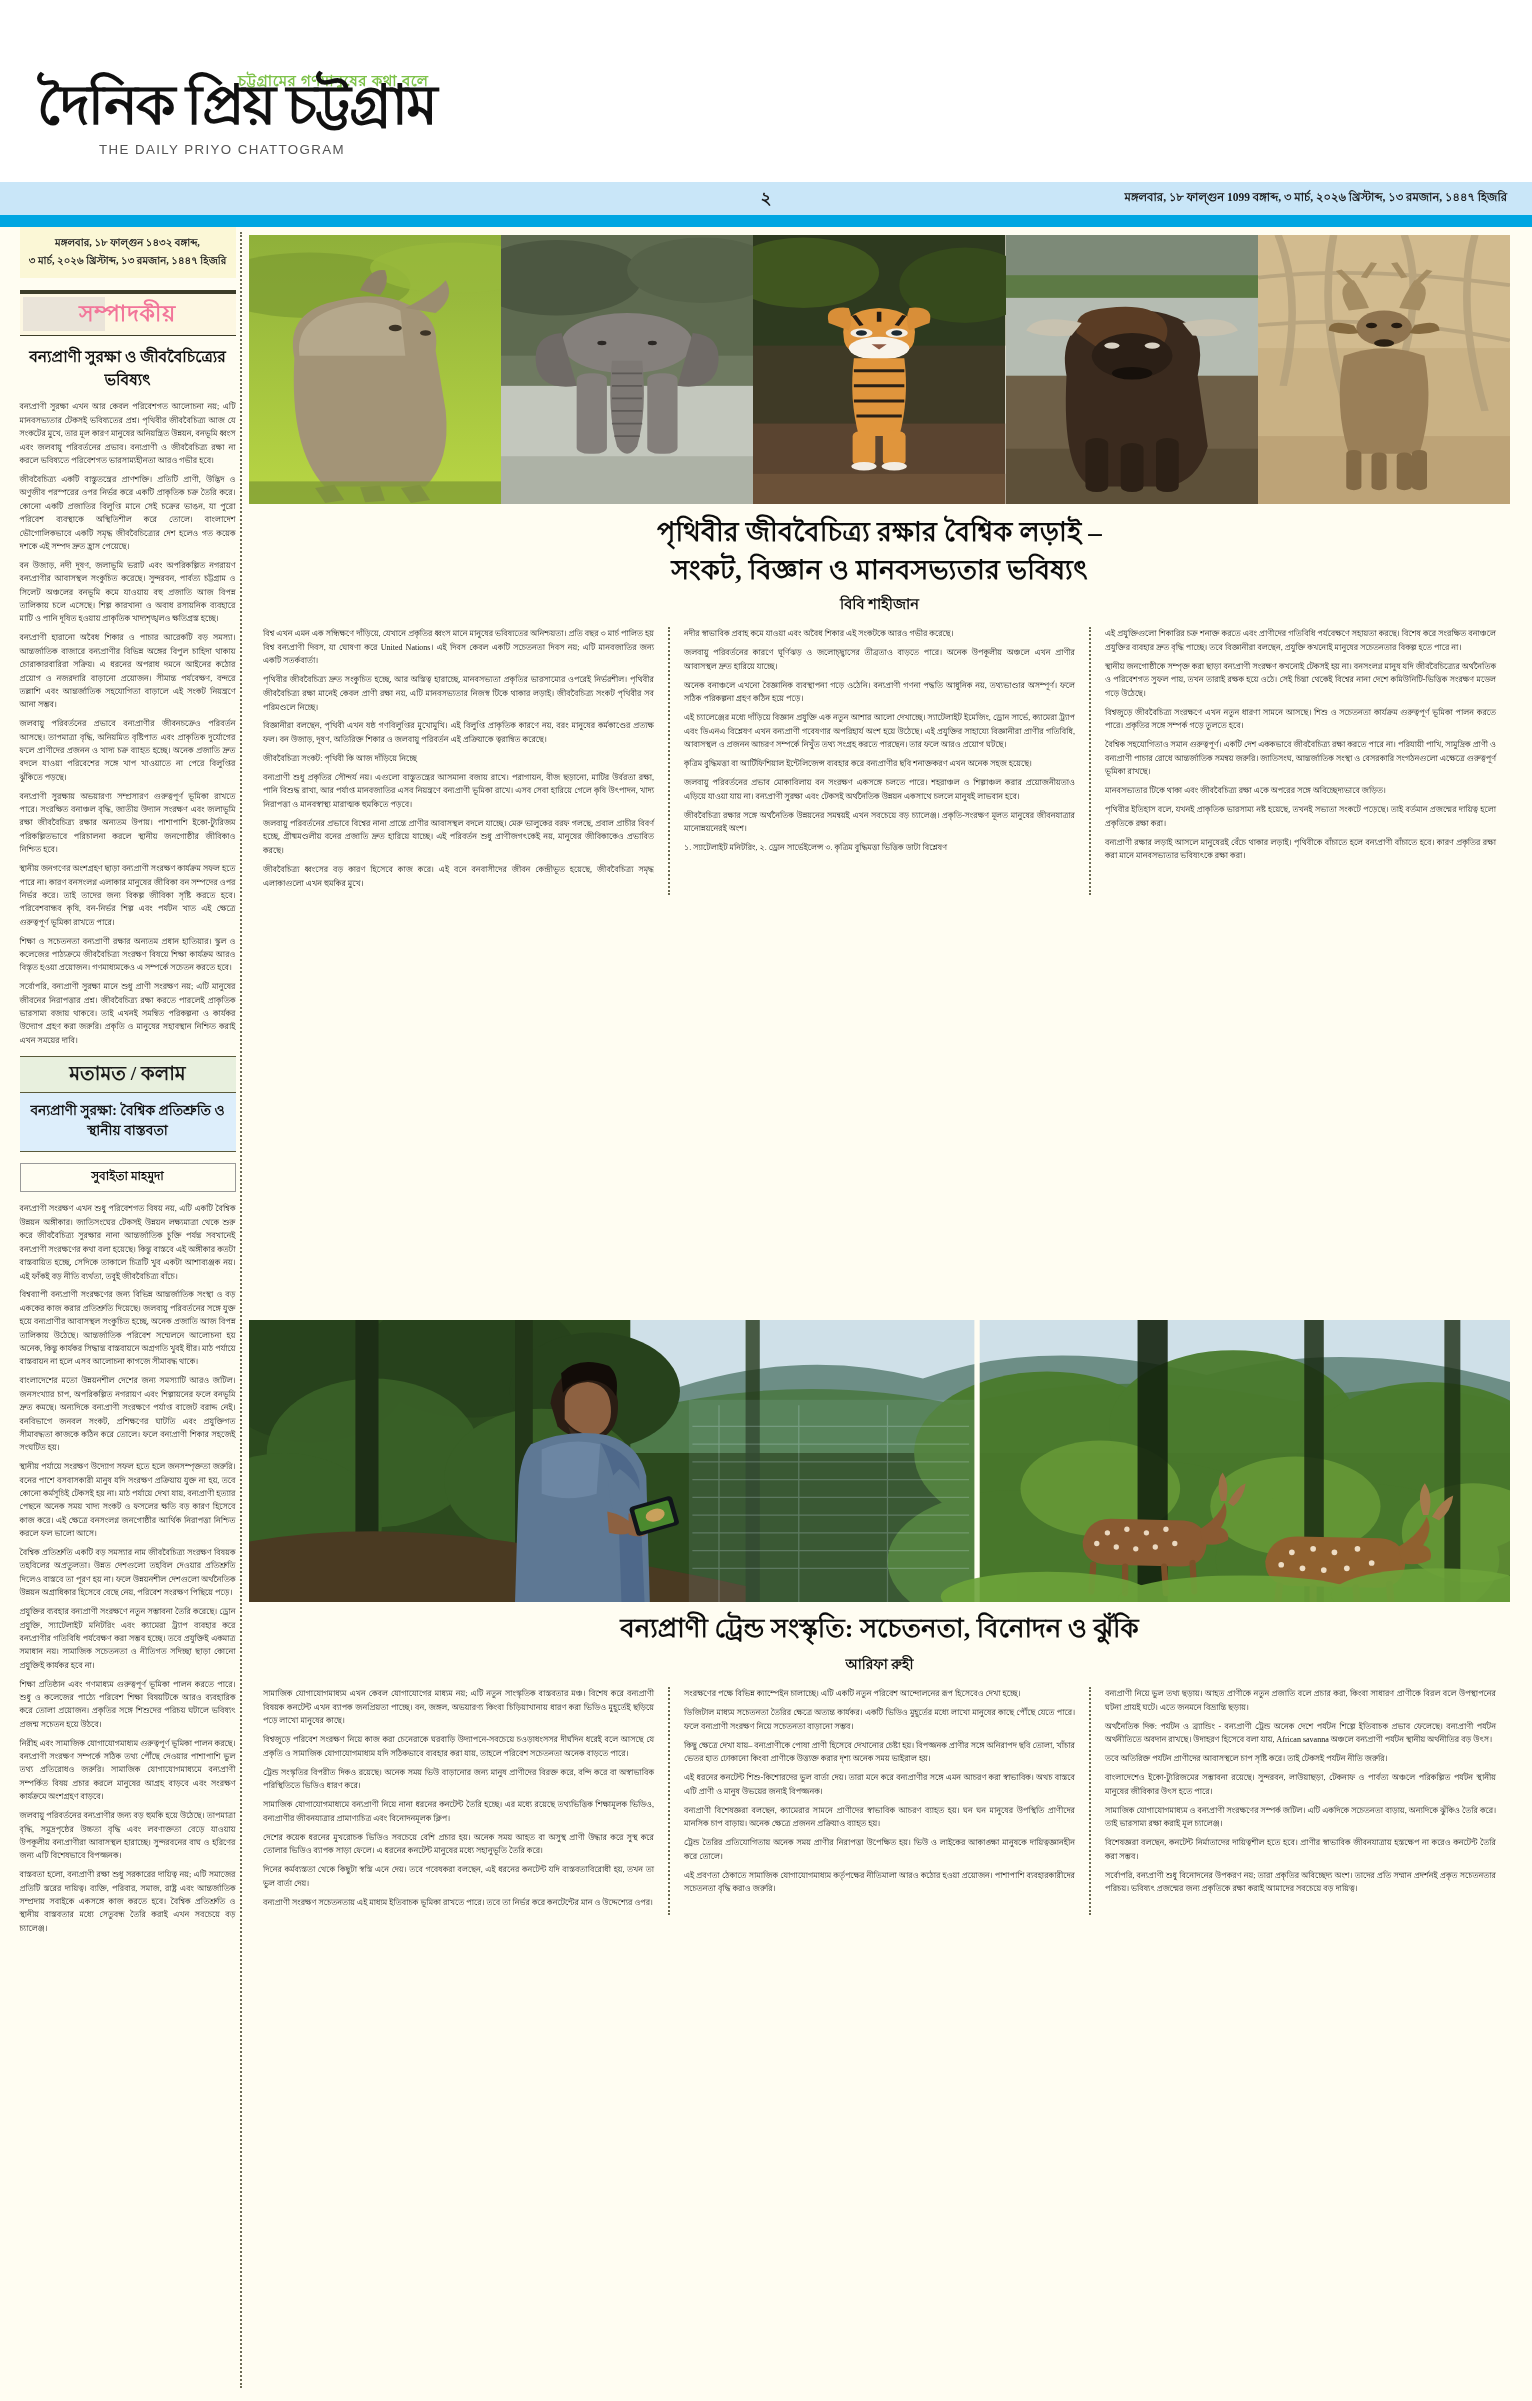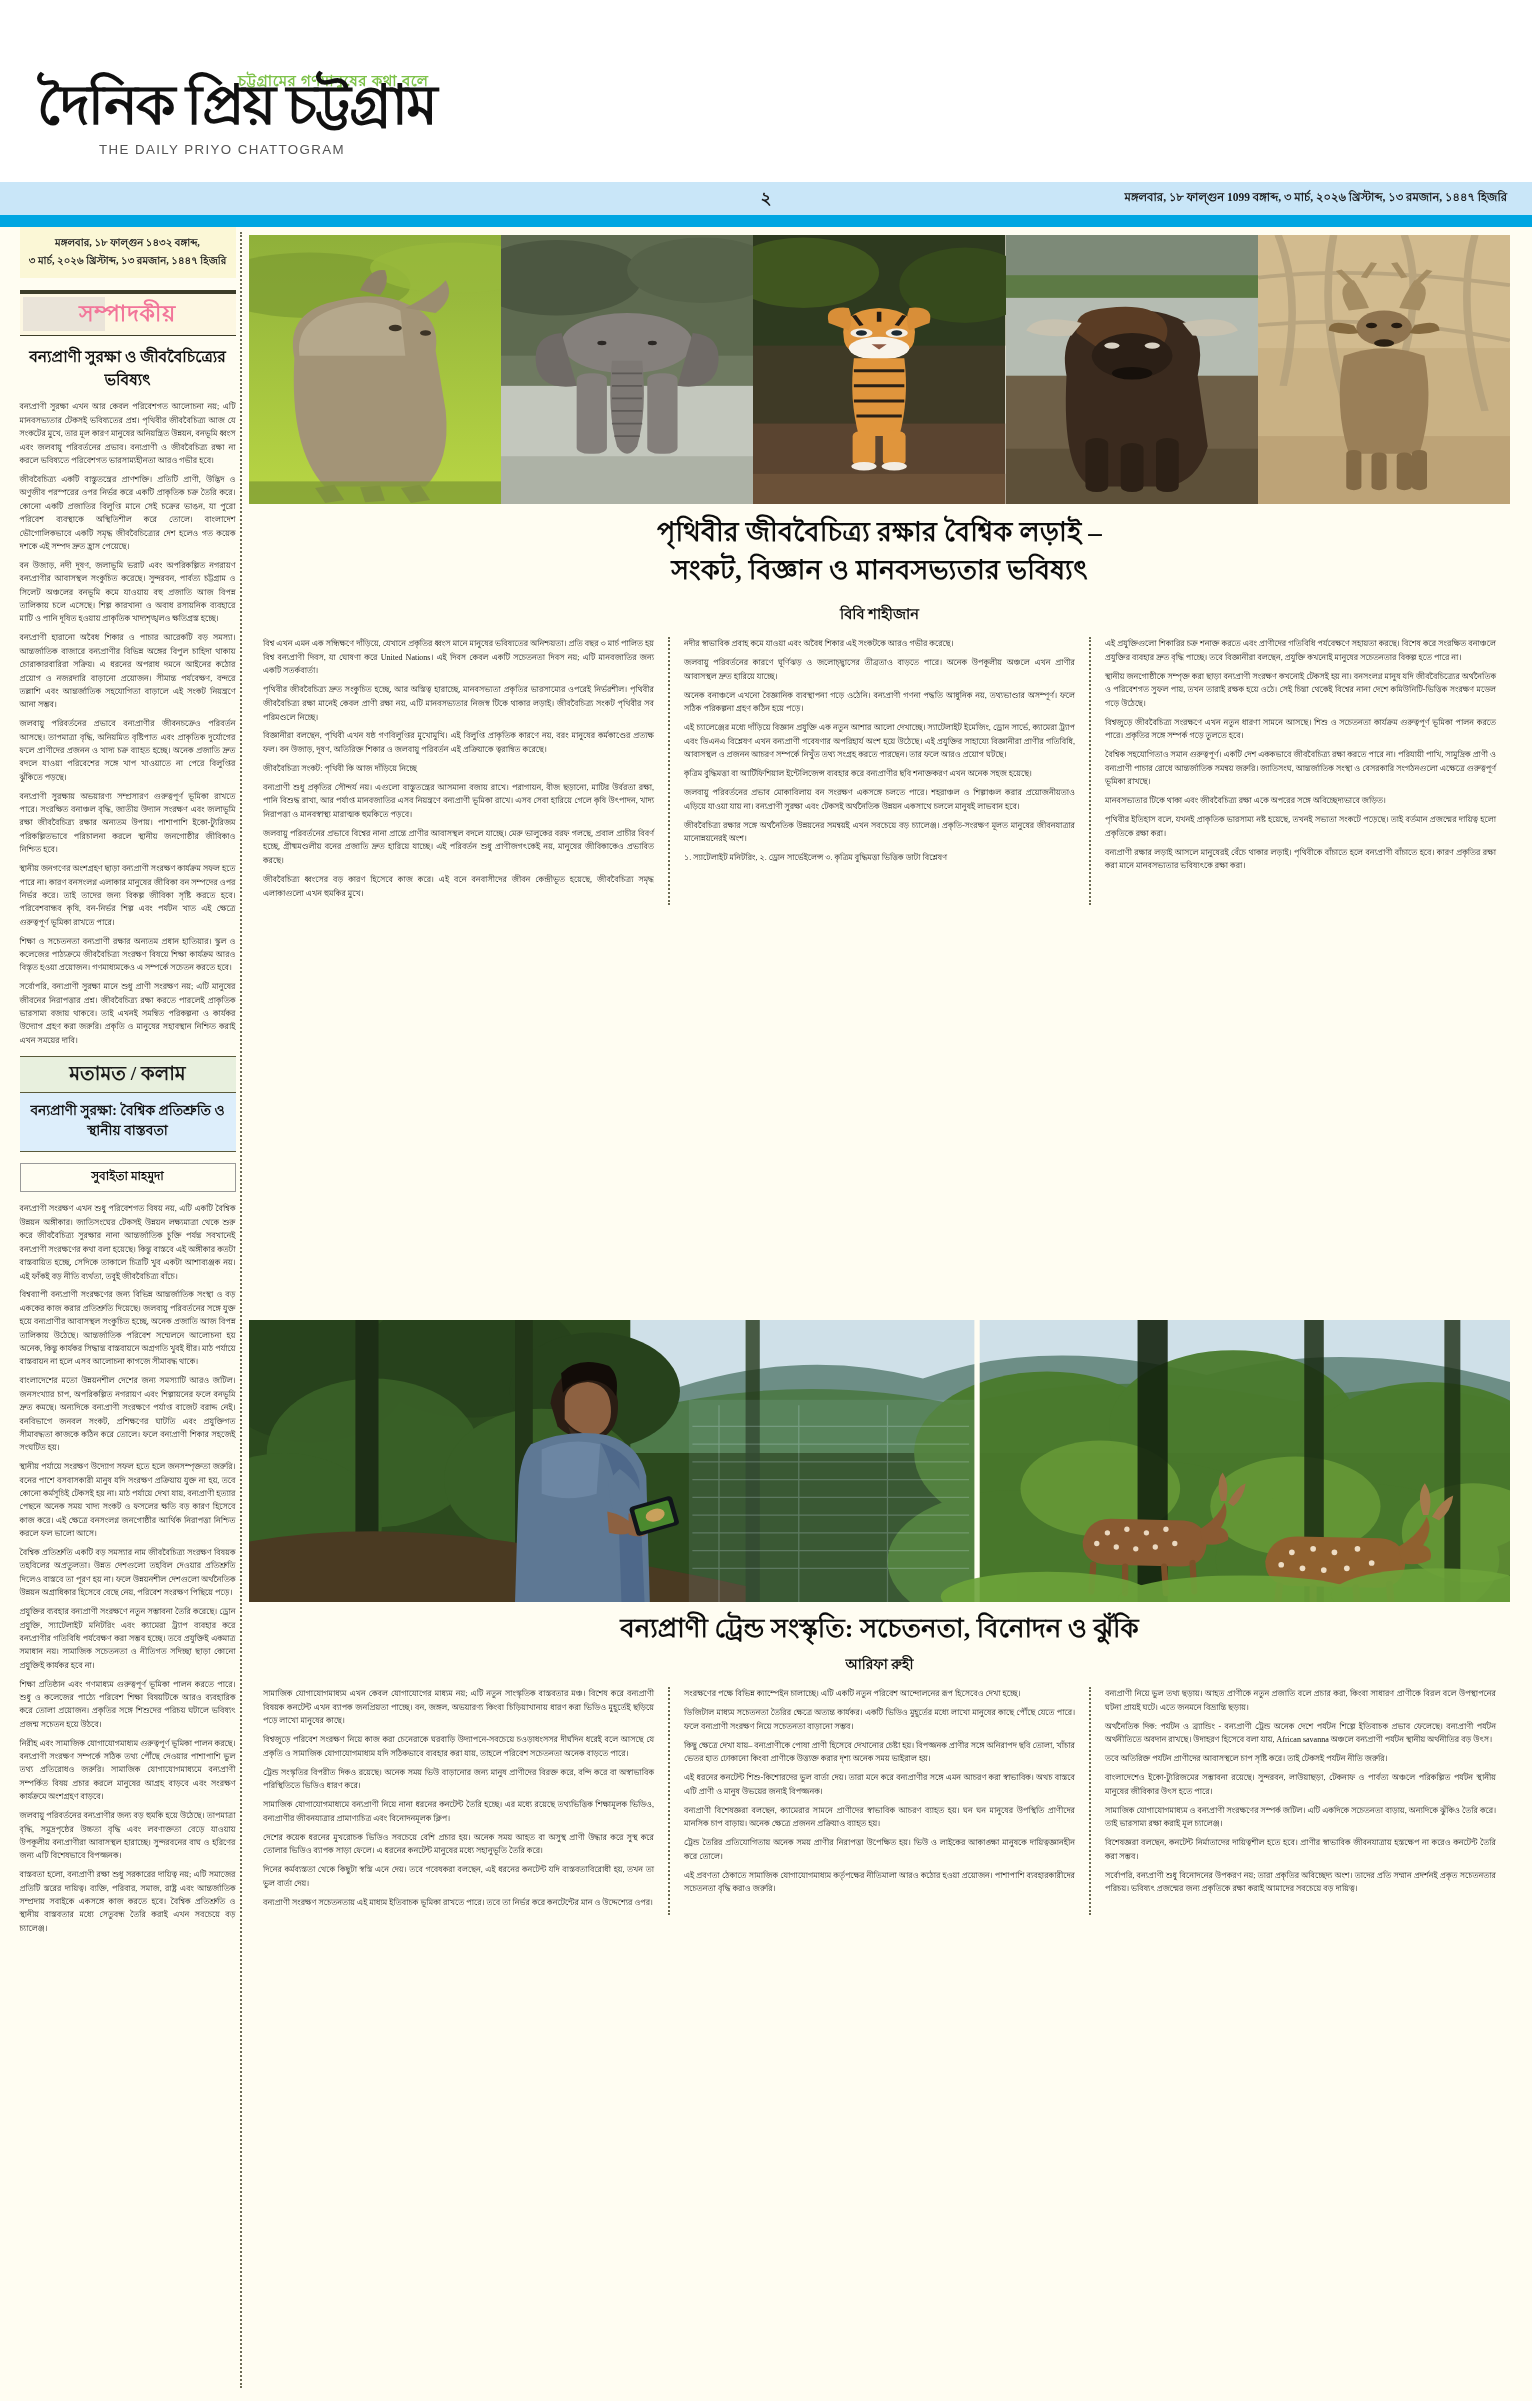--- a/index.html
+++ b/index.html
@@ -100,21 +100,21 @@
   .photostrip{position:absolute;left:249px;top:8px;width:1261px;height:269px;display:flex;gap:0;}
   .photostrip .ph{flex:1;position:relative;overflow:hidden;}
   .ph svg{display:block;width:100%;height:100%;}
 
   
   .lead-wrap{position:absolute;left:249px;top:286px;width:1261px;}
   .lead-head{
     text-align:center;font-size:27px;font-weight:700;color:#0d0d0d;line-height:1.42;
     letter-spacing:0.2px;
   }
-  .lead-byline{text-align:center;font-size:14.6px;font-weight:700;color:#111;margin-top:13px;}
+  .lead-byline{text-align:center;font-size:14.6px;font-weight:700;color:#111;margin-top:3px;}
 
   
   .cols3{display:flex;gap:0;margin-top:10.6px;}
   .cols3 .col{
     flex:1;padding:0 14px;text-align:justify;font-size:8px;line-height:1.7;color:#141414;
     position:relative;
   }
   .cols3 .col + .col{border-left:2.7px dotted #6b6b55;}
   .cols3 .col p{margin:0 0 5.3px 0;}
 

